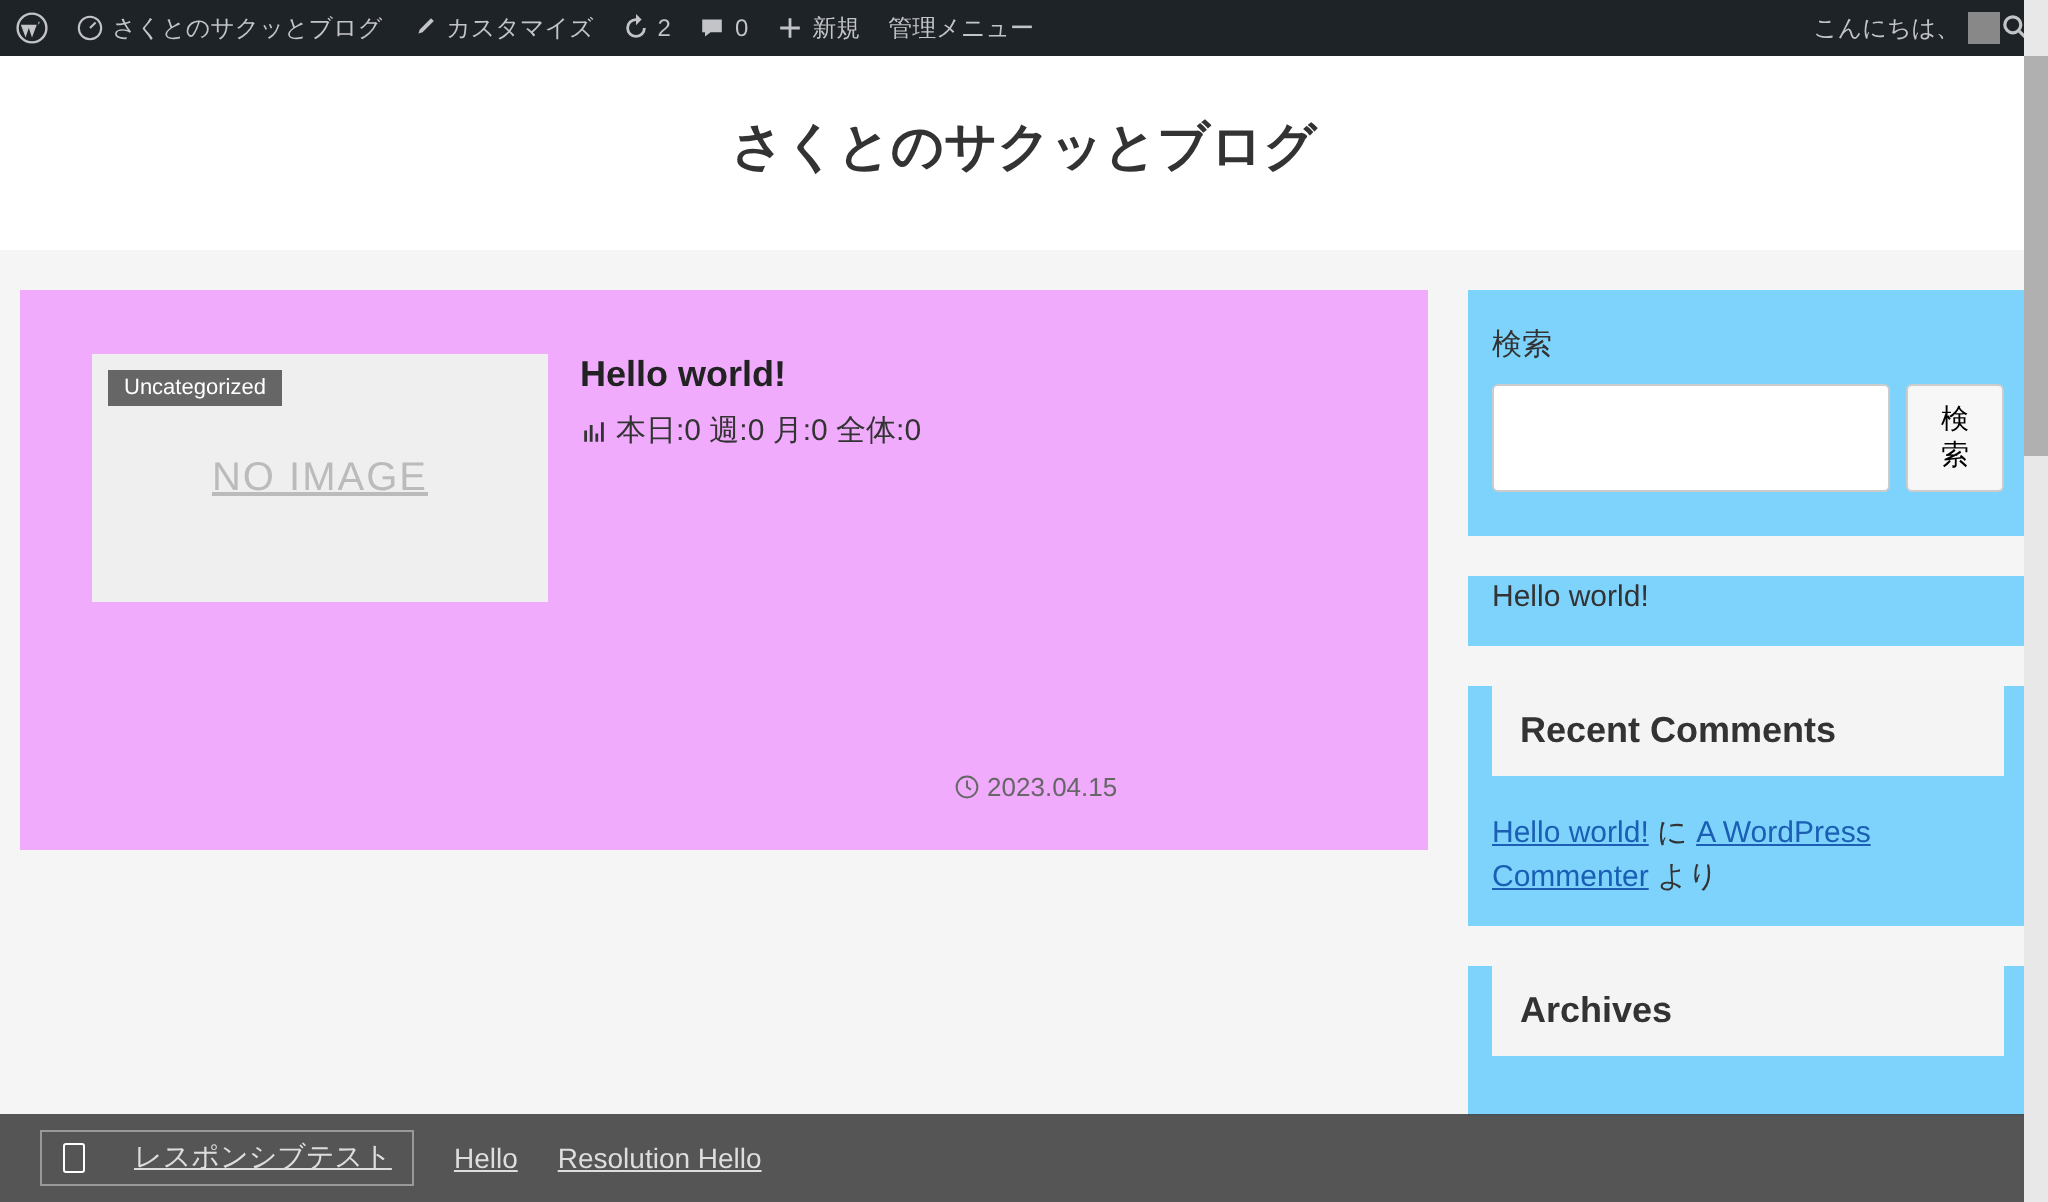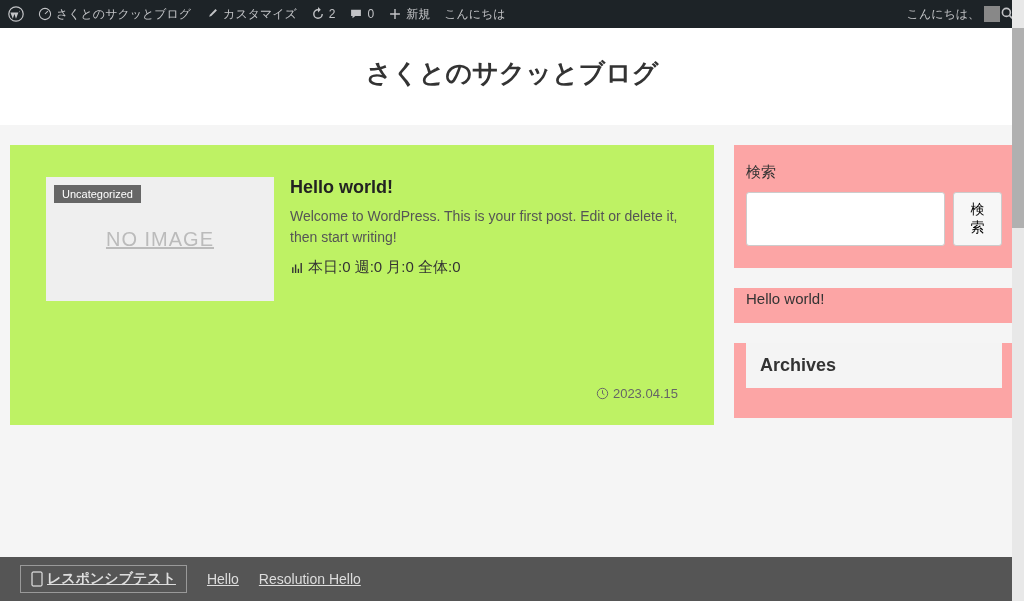--- a/index.html
+++ b/index.html
@@ -16,44 +16,44 @@
     
     .site-header { background: #fff; padding: 28px 0 34px; text-align: center; }
     .site-title { font-size: 26px; font-weight: 600; color: #333; }
     
     
     .container { display: flex; gap: 20px; padding: 20px 10px 0; }
     .main-col { flex: 1; }
     .sidebar-col { width: 280px; }
     
     
-    .post-card { background: #bef264; padding: 32px 36px 24px; display: flex; gap: 16px; min-height: 280px; flex-direction: column; }
+    .post-card { background: #f0abfc; padding: 32px 36px 24px; display: flex; gap: 16px; min-height: 280px; flex-direction: row; }
     .post-body { display: flex; gap: 16px; }
     .post-thumb { width: 228px; height: 124px; background: #efefef; display: flex; align-items: center; justify-content: center; position: relative; flex-shrink: 0; }
     .thumb-label { color: #bbb; font-size: 20px; letter-spacing: 1px; text-decoration: underline; }
     .thumb-cat { position: absolute; top: 8px; left: 8px; background: #666; color: #fff; font-size: 11px; padding: 3px 8px; }
     .post-content { flex: 1; }
     .post-title { font-size: 18px; font-weight: 700; color: #222; margin-bottom: 8px; }
     .post-excerpt { font-size: 14px; color: #555; line-height: 1.5; margin-bottom: 10px; }
     .post-stats { font-size: 15px; color: #333; display: flex; align-items: center; gap: 4px; }
     .post-date { font-size: 13px; color: #666; margin-top: auto; display: flex; align-items: center; justify-content: flex-end; gap: 4px; }
     
     
-    .widget { background: #fca5a5; margin-bottom: 20px; padding-bottom: 12px; }
+    .widget { background: #7dd3fc; margin-bottom: 20px; padding-bottom: 12px; }
     .widget-title-plain { font-size: 15px; color: #333; padding: 18px 12px 10px; }
     .widget-title { font-size: 18px; font-weight: 700; color: #333; background: #f4f4f4; padding: 12px 14px; margin: 0 12px 18px; }
     .search-row { display: flex; gap: 8px; padding: 0 12px 10px; }
     .search-input { flex: 1; border: 1px solid #ccc; border-radius: 3px; padding: 8px; font-size: 14px; }
     .search-btn { border: 1px solid #ccc; background: #f7f7f7; border-radius: 3px; padding: 8px 12px; font-size: 14px; cursor: pointer; }
     .widget-body { padding: 0 12px; font-size: 15px; color: #333; line-height: 1.5; }
     .link { color: #1a5fb4; text-decoration: underline; cursor: pointer; }
     
     
     .bottom-bar { position: absolute; bottom: 0; left: 0; right: 12px; background: rgba(70,70,70,0.92); color: #fff; height: 44px; display: flex; align-items: center; padding: 0 20px; gap: 20px; font-size: 14px; }
-    .bottom-main { border: 1px solid #999; padding: 4px 10px; display: flex; align-items: center; gap: 4px; font-weight: bold; }
+    .bottom-main { border: 1px solid #999; padding: 4px 10px; display: flex; align-items: center; gap: 24px; }
     .bottom-link { color: #ddd; text-decoration: underline; cursor: pointer; }
     
     
     .scrollbar { position: absolute; right: 0; top: 0; bottom: 0; width: 12px; background: #e8e8e8; }
     .scroll-thumb { position: absolute; top: 28px; width: 12px; height: 200px; background: #b0b0b0; }
     
     svg { display: block; }
   </style>
 </head>
 <body>
@@ -91,21 +91,21 @@
         </svg>
       <span>0</span>
     </span>
     <span class="admin-item">
       <svg width="14" height="14" viewBox="0 0 20 20" fill="#c3c4c7">
           <path d="M9 3h2v6h6v2h-6v6H9v-6H3V9h6z"></path>
         </svg>
       <span>新規</span>
     </span>
     <span class="admin-item">
-      <span>こんにちは</span>
+      <span>管理メニュー</span>
     </span>
   </div>
   <div class="admin-right">
     <span class="admin-item">
       <span>こんにちは、</span>
       <span class="avatar"></span>
     </span>
     <span class="admin-item">
       <svg width="16" height="16" viewBox="0 0 20 20" fill="#c3c4c7">
           <circle cx="8" cy="8" r="5" fill="none" stroke="#c3c4c7" stroke-width="2"></circle>
@@ -122,21 +122,20 @@
 <div class="container">
   <div class="main-col">
     <article class="post-card">
       <div class="post-body">
         <div class="post-thumb">
           <span class="thumb-cat">Uncategorized</span>
           <span class="thumb-label">NO IMAGE</span>
         </div>
         <div class="post-content">
           <h2 class="post-title">Hello world!</h2>
-          <p class="post-excerpt">Welcome to WordPress. This is your first post. Edit or delete it, then start writing!</p>
           <div class="post-stats">
             <svg width="14" height="14" viewBox="0 0 20 20" fill="#333">
                 <path d="M3 17h2V9H3zm4 0h2V5H7zm4 0h2v-6h-2zm4 0h2V3h-2z"></path>
               </svg>
             <span>本日:0 週:0 月:0 全体:0</span>
           </div>
         </div>
       </div>
       <div class="post-date">
         <svg width="13" height="13" viewBox="0 0 20 20" fill="none" stroke="#666" stroke-width="1.5">
@@ -156,20 +155,26 @@
         <button class="search-btn">検索</button>
       </div>
     </div>
 
     <div class="widget">
       <div class="widget-body">
         <div>Hello world!</div>
       </div>
     </div>
 
+    <div class="widget">
+      <h3 class="widget-title">Recent Comments</h3>
+      <div class="widget-body">
+        <span class="link">Hello world!</span><span> に </span><span class="link">A WordPress Commenter</span><span> より</span>
+      </div>
+    </div>
 
     <div class="widget">
       <h3 class="widget-title">Archives</h3>
     </div>
   </aside>
 </div>
 
 <div class="bottom-bar">
   <span class="bottom-main">
     <svg width="12" height="16" viewBox="0 0 12 16" fill="none" stroke="#fff" stroke-width="1">

